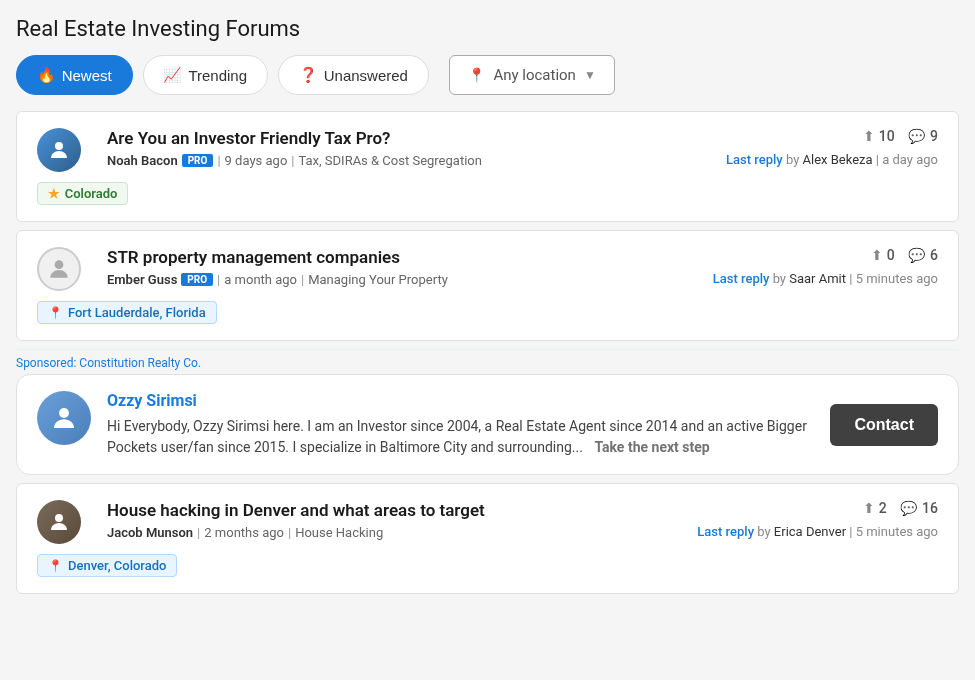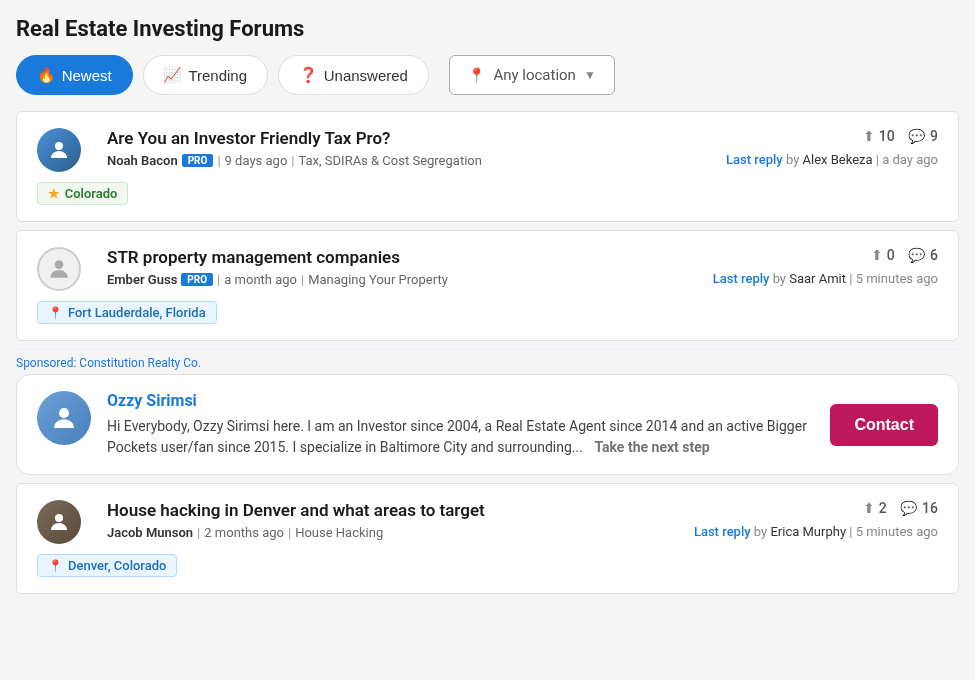--- a/index.html
+++ b/index.html
@@ -9,21 +9,21 @@
       color: #333;
       width: 975px;
       min-height: 680px;
     }
     .page-wrapper {
       background: #f5f5f5;
       padding: 16px;
     }
     .page-title {
       font-size: 22px;
-      font-weight: 700;
+      font-weight: 400;
       color: #1a1a1a;
       margin-bottom: 14px;
     }
     .filter-bar {
       display: flex;
       align-items: center;
       gap: 10px;
       margin-bottom: 16px;
     }
     .filter-btn {
@@ -228,21 +228,21 @@
       font-size: 14px;
       color: #444;
       line-height: 1.5;
     }
     .sponsor-desc .cta {
       color: #737373;
       font-weight: 700;
       margin-left: 8px;
     }
     .contact-btn {
-      background: #be185d;
+      background: #404040;
       color: #fff;
       border: none;
       border-radius: 6px;
       padding: 12px 24px;
       font-size: 16px;
       font-weight: 600;
       cursor: pointer;
       flex-shrink: 0;
       align-self: center;
     }
@@ -434,21 +434,21 @@
             </div>
             <div class="stat-item">
               <span class="stat-icon">💬</span>
               <span>16</span>
             </div>
           </div>
         </div>
         <div class="last-reply">
           <span class="link">Last reply</span>
           <span> by </span>
-          <span class="replier">Erica Murphy</span>
+          <span class="replier">Erica Denver</span>
           <span> | </span>
           <span>5 minutes ago</span>
         </div>
       </div>
     </div>
     <div class="location-badge">
       <span class="pin">📍</span>
       <span>Denver, Colorado</span>
     </div>
   </div>

